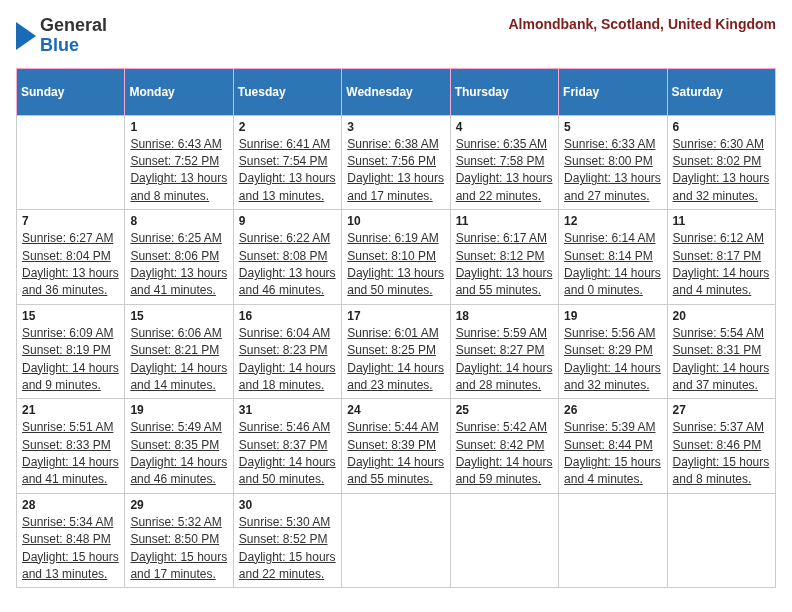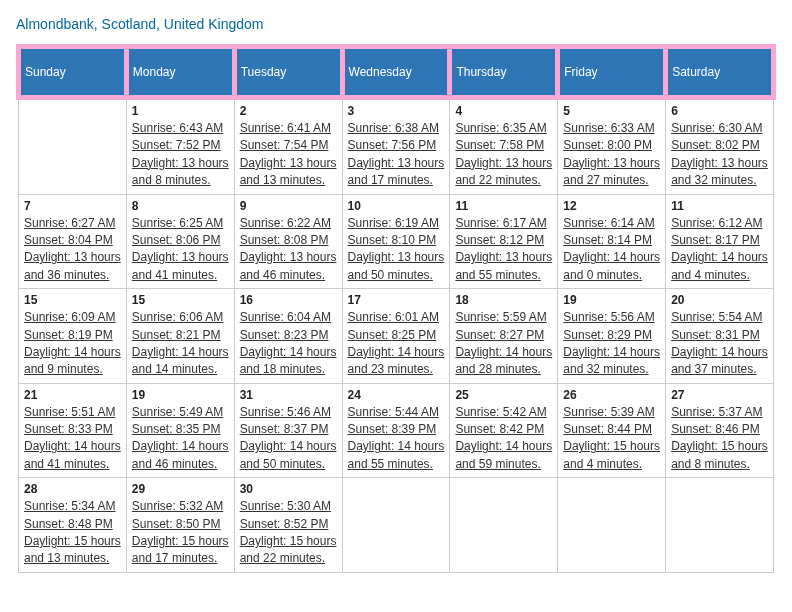--- a/index.html
+++ b/index.html
@@ -35,35 +35,36 @@
     .title-block {
       text-align: right;
     }
     .month-title {
       font-size: 32px;
       font-weight: bold;
       color: #222;
     }
     .location {
       font-size: 14px;
-      color: #0369a1;
+      color: #7f1d1d;
+      font-weight: bold;
     }
     .calendar {
       width: 100%;
       border-collapse: collapse;
       font-size: 11px;
     }
     .calendar th {
       background: #2e75b6;
       color: #fff;
       padding: 16px 4px;
       text-align: left;
       font-size: 12px;
-      font-weight: normal;
-      border: 5px solid #f9a8d4;
+      font-weight: bold;
+      border: 1px solid #f9a8d4;
     }
     .calendar td {
       border: 1px solid #ccc;
       vertical-align: top;
       padding: 4px 5px;
       width: 108px;
       min-height: 80px;
     }
     .day-num {
       font-size: 12px;
@@ -81,20 +82,29 @@
       background: #f9f9f9;
     }
     tr:nth-child(even) td { background: #fff; }
     tr:nth-child(odd) td { background: #fff; }
     .week-row td { height: 88px; }
   </style>
 </head>
 <body>
 
 <div class="header">
+  <div class="logo">
+    <svg class="logo-icon" viewBox="0 0 20 28" xmlns="http://www.w3.org/2000/svg">
+      <polygon points="0,28 20,14 0,0" fill="#1a6bb5"></polygon>
+    </svg>
+    <div class="logo-text">
+      <div class="logo-general">General</div>
+      <div class="logo-blue">Blue</div>
+    </div>
+  </div>
   <div class="title-block">
     <div class="location">Almondbank, Scotland, United Kingdom</div>
   </div>
 </div>
 
 <table class="calendar">
   <thead>
     <tr>
     <th>Sunday</th>
         <th>Monday</th>

